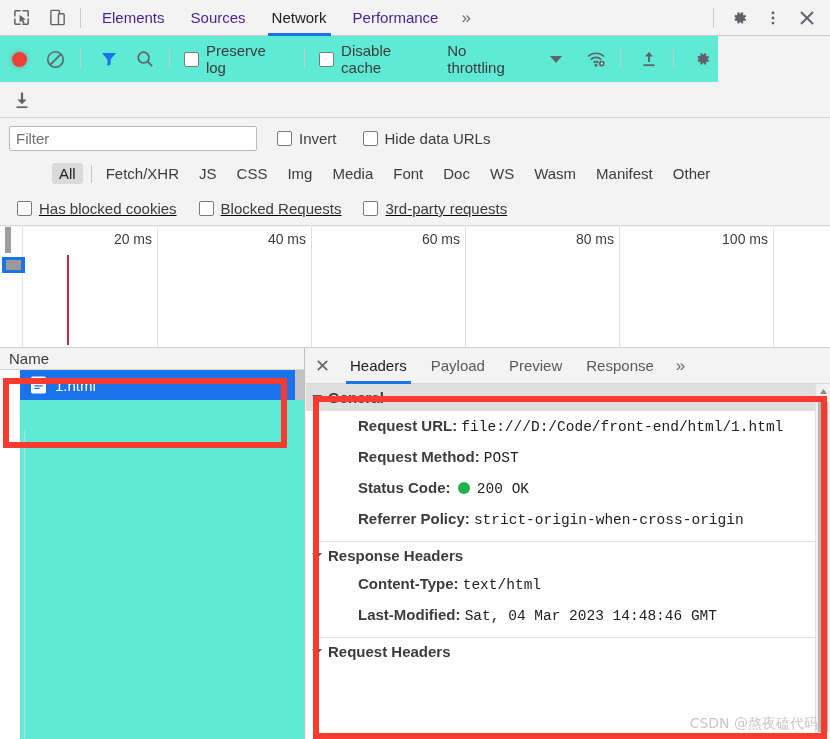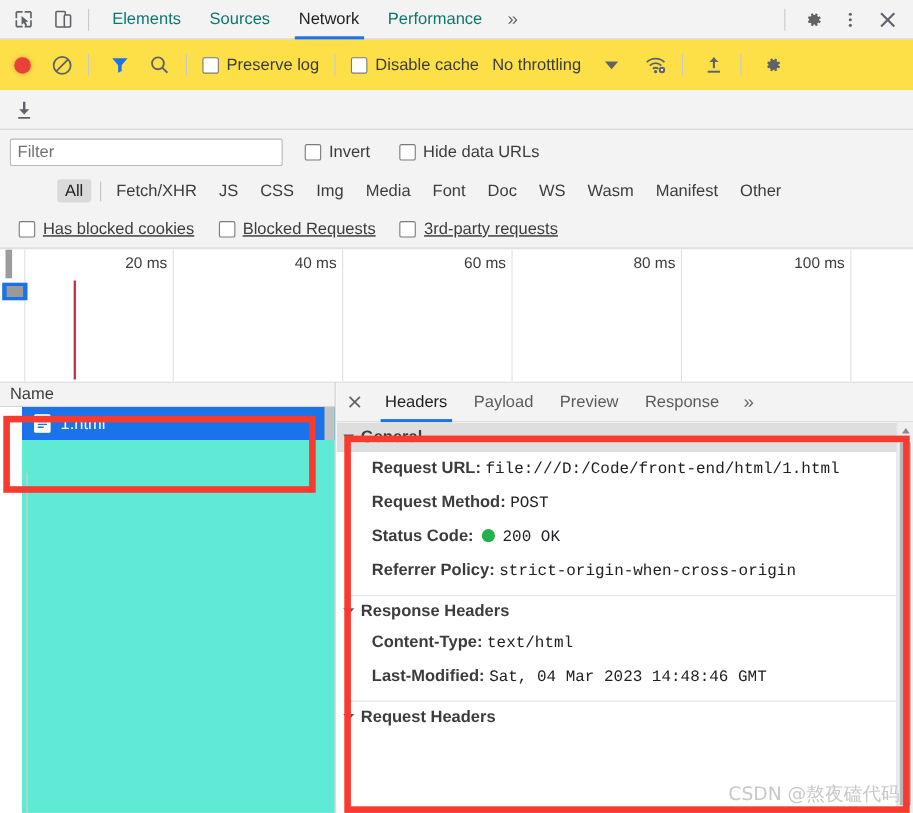--- a/index.html
+++ b/index.html
@@ -28,35 +28,35 @@
     display: flex; align-items: center; justify-content: center;
     color: #5f6368;
   }
   .tb-sep {
     width: 1px; height: 20px; background: #c9c9c9; margin: 0 8px;
   }
   .panel-tabs { display: flex; align-items: center; height: 36px; }
   .ptab {
     position: relative; height: 36px; padding: 0 13px;
     display: flex; align-items: center;
-    font-size: 15px; color: #0f766e; white-space: nowrap;
+    font-size: 15px; color: #4c1d95; white-space: nowrap;
   }
   .ptab.active { color: #202124; }
   .ptab.active:after {
     content: ""; position: absolute; left: 9px; right: 9px; bottom: 0;
     height: 3px; background: #1a73e8;
   }
   .chev { font-size: 17px; color: #6b6b6b; padding: 0 10px; }
   .right-icons { margin-left: auto; display: flex; align-items: center; padding-right: 6px; }
   .right-icons .tb-icon { margin-left: 0; width: 34px; }
 
   
   .ntoolbar {
-    position: absolute; left: 0; top: 36px; width: 830px; height: 46px;
-    background: #fde047;
+    position: absolute; left: 0; top: 36px; width: 718px; height: 46px;
+    background: #5eead4;
     display: flex; align-items: center;
   }
   .ntoolbar .tb-icon { width: 32px; height: 32px; margin-left: 4px; }
   .record-dot {
     width: 15px; height: 15px; border-radius: 50%;
     background: #e8413a; box-shadow: 0 0 4px rgba(232,65,58,.5);
   }
   .chk-wrap { display: flex; align-items: center; gap: 7px; padding: 0 6px; font-size: 15px; color: #3c3c3c; }
   .chkbox {
     width: 15px; height: 15px; border: 1.6px solid #7a7a7a; border-radius: 2px;
@@ -187,20 +187,21 @@
     font-size: 15px; font-weight: bold; color: #3c3c3c;
   }
   .sect-head.plain { background: #ffffff; }
   .tri {
     width: 0; height: 0; border-left: 5px solid transparent; border-right: 5px solid transparent;
     border-top: 6px solid #5a5a5a; flex: none;
   }
   .hrow {
     padding: 4px 20px 4px 32px; font-size: 15px; color: #3c3c3c;
     line-height: 22px;
+    margin-left: 20px;
   }
   .hkey { font-weight: bold; color: #3c3c3c; }
   .hval {
     font-family: "Liberation Mono", monospace; font-size: 14.5px; color: #202124;
   }
   .sect-div { height: 1px; background: #e0e0e0; margin: 6px 10px 0 10px; }
   .status-dot {
     display: inline-block; width: 12px; height: 12px; border-radius: 50%;
     background: #22b14c; vertical-align: -1px; margin: 0 3px;
   }
@@ -212,21 +213,21 @@
   .list-scroll { position: absolute; right: 0; top: 22px; width: 9px; height: 30px; background: #c3c3c3; }
 
   
   .annot {
     position: absolute; border: 6px solid #f93a2f; pointer-events: none;
   }
 
   
   .watermark {
     position: absolute; right: 12px; bottom: 6px;
-    font-size: 17px; color: #c8c8c8; white-space: nowrap;
+    font-size: 14px; color: #c8c8c8; white-space: nowrap;
     font-family: "DejaVu Sans", sans-serif;
   }
 </style>
 </head>
 <body>
 
 <div id="app">
 
   <div class="tabbar">
     <div class="tb-icon">

